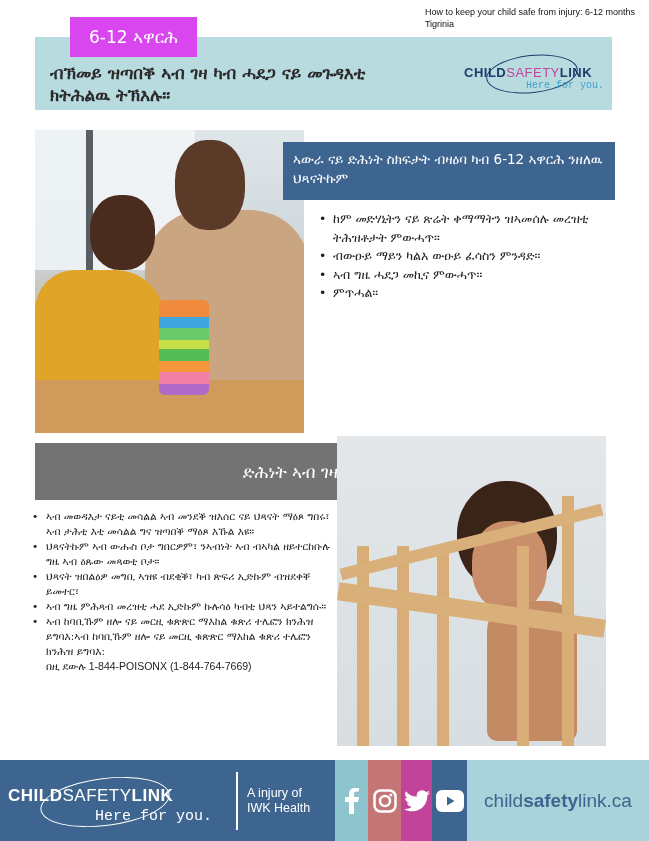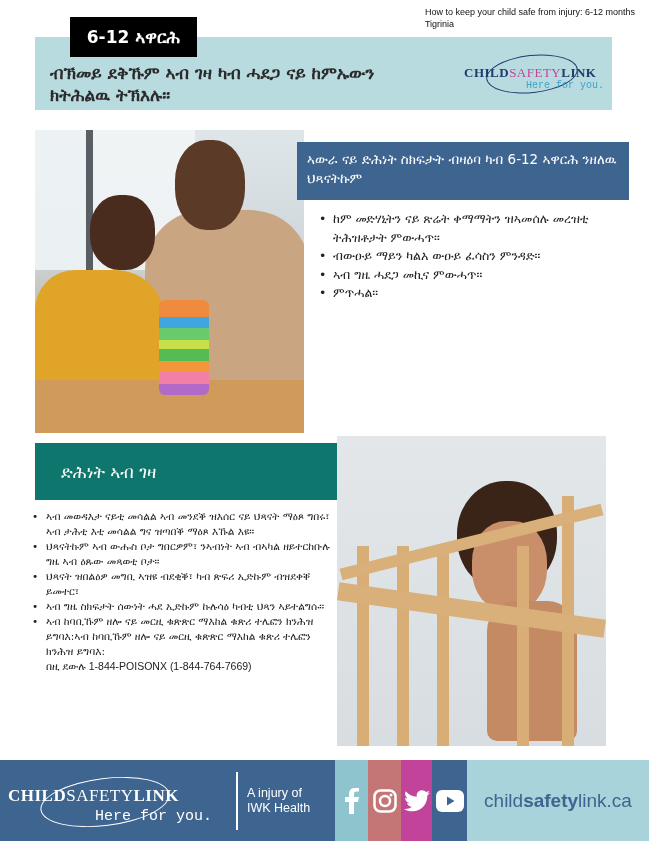--- a/index.html
+++ b/index.html
@@ -2,25 +2,25 @@
 <html><head>
   <meta charset="utf-8">
   <style>
     * { box-sizing: border-box; margin: 0; padding: 0; }
     html, body { width: 649px; height: 841px; background: #ffffff; overflow: hidden; }
     body { position: relative; font-family: "DejaVu Sans", sans-serif; color: #222; }
 
     .doc-meta { position: absolute; right: 14px; top: 6px; text-align: left; font-family: "Liberation Sans", sans-serif; font-size: 9px; line-height: 12px; color: #111; }
 
     .header-band { position: absolute; left: 35px; top: 37px; width: 577px; height: 73px; background: #b8dbe0; }
-    .age-tab { position: absolute; left: 70px; top: 17px; width: 127px; height: 40px; background: #000000; color: #fff; font-size: 17px; display: flex; align-items: center; justify-content: center; z-index: 2; font-weight: bold; }
+    .age-tab { position: absolute; left: 70px; top: 17px; width: 127px; height: 40px; background: #d946ef; color: #fff; font-size: 17px; display: flex; align-items: center; justify-content: center; z-index: 2; }
     .header-title { position: absolute; left: 50px; top: 62px; width: 360px; font-size: 17px; font-weight: bold; line-height: 22px; color: #2b2b2b; }
 
     .logo { position: absolute; }
-    .logo .wordmark { font-family: Liberation Serif, serif; font-weight: bold; letter-spacing: 0.5px; white-space: nowrap; position: relative; z-index: 1; }
+    .logo .wordmark { font-family: Liberation Sans, sans-serif; font-weight: bold; letter-spacing: 0.5px; white-space: nowrap; position: relative; z-index: 1; }
     .logo .wordmark .child, .logo .wordmark .link { font-weight: bold; }
     .logo .wordmark .safety { font-weight: normal; }
     .logo .tagline { position: absolute; white-space: nowrap; font-family: Liberation Mono, monospace; }
     .logo .swoosh { position: absolute; border-radius: 50%; border: 1.5px solid; }
 
     .header-logo { left: 464px; top: 55px; width: 140px; height: 40px; }
     .header-logo .wordmark { font-size: 13px; color: #1f3b6b; position: absolute; top: 10px; left: 0; }
     .header-logo .wordmark .safety { color: #c2449a; }
     .header-logo .tagline { right: 0; top: 25px; font-size: 10px; color: #3fa2c9; }
     .header-logo .swoosh { left: 22px; top: 0px; width: 92px; height: 38px; border-color: #1f3b6b; transform: rotate(-6deg); }
@@ -36,22 +36,22 @@
     .photo-family .stacker { position: absolute; left: 124px; top: 170px; width: 50px; height: 95px; background: linear-gradient(180deg, #f08a3c 0 18%, #3fa6e0 18% 30%, #6ac96a 30% 42%, #c7e04a 42% 52%, #55bb55 52% 64%, #f4973b 64% 76%, #f27fa5 76% 88%, #b26ac9 88% 100%); border-radius: 6px; }
 
     .photo-crib { left: 337px; top: 436px; width: 269px; height: 310px; background: linear-gradient(180deg, #e3e7ea 0%, #d7dde1 100%); }
     .photo-crib .rail { position: absolute; left: 0; width: 269px; height: 18px; background: #d9b07a; }
     .photo-crib .bar { position: absolute; width: 12px; background: #d8ad76; }
     .photo-crib .baby-head { position: absolute; left: 120px; top: 45px; width: 100px; height: 110px; background: #3a2418; border-radius: 48%; }
     .photo-crib .baby-face { position: absolute; left: 135px; top: 85px; width: 75px; height: 90px; background: #c98e6a; border-radius: 45%; }
     .photo-crib .baby-body { position: absolute; left: 150px; top: 165px; width: 90px; height: 140px; background: #c48a64; border-radius: 30px 30px 10px 10px; }
 
     .section-box { position: absolute; color: #fff; }
-    .box-blue { left: 297px; top: 142px; width: 332px; height: 58px; background: #3e6590; font-size: 13.5px; line-height: 19px; padding: 8px 8px 0 10px; }
-    .box-rose { left: 35px; top: 443px; width: 315px; height: 57px; background: #0f766e; font-size: 17px; display: flex; align-items: center; padding-right: 12px; padding-left: 26px; }
+    .box-blue { left: 283px; top: 142px; width: 332px; height: 58px; background: #3e6590; font-size: 13.5px; line-height: 19px; padding: 8px 8px 0 10px; }
+    .box-rose { left: 35px; top: 443px; width: 315px; height: 57px; background: #737373; font-size: 17px; display: flex; align-items: center; justify-content: flex-end; padding-right: 12px; padding-left: 26px; }
 
     ul.bullets { position: absolute; list-style: none; }
     ul.bullets li { position: relative; padding-left: 16px; }
     ul.bullets li::before { content: "\2022"; position: absolute; left: 2px; top: 0; }
     .list-top { left: 317px; top: 210px; width: 300px; font-size: 12.5px; line-height: 18.5px; color: #222; }
     .list-home { left: 30px; top: 509px; width: 300px; font-size: 10.5px; line-height: 15px; color: #222; }
     .list-home .phone { font-family: Liberation Sans, sans-serif; }
 
     .footer { position: absolute; left: 0; top: 760px; width: 649px; height: 81px; }
     .footer-main { position: absolute; left: 0; top: 0; width: 335px; height: 81px; background: #3e6590; }
@@ -74,21 +74,21 @@
 </head>
 <body>
 
 <div class="doc-meta">
   <div>How to keep your child safe from injury: 6-12 months</div>
   <div>Tigrinia</div>
 </div>
 
 <div class="header-band"></div>
 <div class="age-tab">6-12 ኣዋርሕ</div>
-<div class="header-title">ብኽመይ ደቅኹም ኣብ ገዛ ካብ ሓደጋ ናይ ከምኡውን ክትሕልዉ ትኽእሉ።</div>
+<div class="header-title">ብኽመይ ዝጣበቕ ኣብ ገዛ ካብ ሓደጋ ናይ መጉዳእቲ ክትሕልዉ ትኽእሉ።</div>
 
 <div class="logo header-logo">
   <div class="swoosh"></div>
   <div class="wordmark">
     <span class="child">CHILD</span><span class="safety">SAFETY</span><span class="link">LINK</span>
   </div>
   <div class="tagline">Here for you.</div>
 </div>
 
 <div class="photo photo-family">
@@ -109,21 +109,21 @@
   <li>ምጥሓል።</li>
 </ul>
 
 <div class="section-box box-rose">
   <span>ድሕነት ኣብ ገዛ</span>
 </div>
 <ul class="bullets list-home">
   <li>ኣብ መወዳእታ ናይቲ መሳልል ኣብ መንደቕ ዝእሰር ናይ ህጻናት ማዕጾ ግበሩ፣ ኣብ ታሕቲ እቲ መሳልል ግና ዝጣበቕ ማዕጾ እኹል እዩ።</li>
   <li>ህጻናትኩም ኣብ ውሑስ ቦታ ግበርዎም፣ ንኣብነት ኣብ ብኣካል ዘይተርከቡሉ ግዜ ኣብ ዕጹው መጻወቲ ቦታ።</li>
   <li>ህጻናት ዝበልዕዎ መግቢ ኣዝዩ ብደቂቕ፣ ካብ ጽፍሪ ኢድኩም ብዝደቀቐ ይመተር፣</li>
-  <li>ኣብ ግዜ ስክፍታት ሰውነት ሓደ ኢድኩም ኩሉሳዕ ካብቲ ህጻን ኣይተልግሱ።</li>
+  <li>ኣብ ግዜ ምሕጻብ መረዝቲ ሓደ ኢድኩም ኩሉሳዕ ካብቲ ህጻን ኣይተልግሱ።</li>
   <li>
     <span>ኣብ ከባቢኹም ዘሎ ናይ መርዚ ቁጽጽር ማእከል ቁጽሪ ተሌፎን ክንሕዝ ይግባእ:ኣብ ከባቢኹም ዘሎ ናይ መርዚ ቁጽጽር ማእከል ቁጽሪ ተሌፎን ክንሕዝ ይግባእ:</span><br>
     <span class="phone">በዚ ደውሉ 1-844-POISONX (1-844-764-7669)</span>
   </li>
 </ul>
 
 <div class="photo photo-crib">
   <div class="baby-head"></div>
   <div class="baby-face"></div>
   <div class="baby-body"></div>

